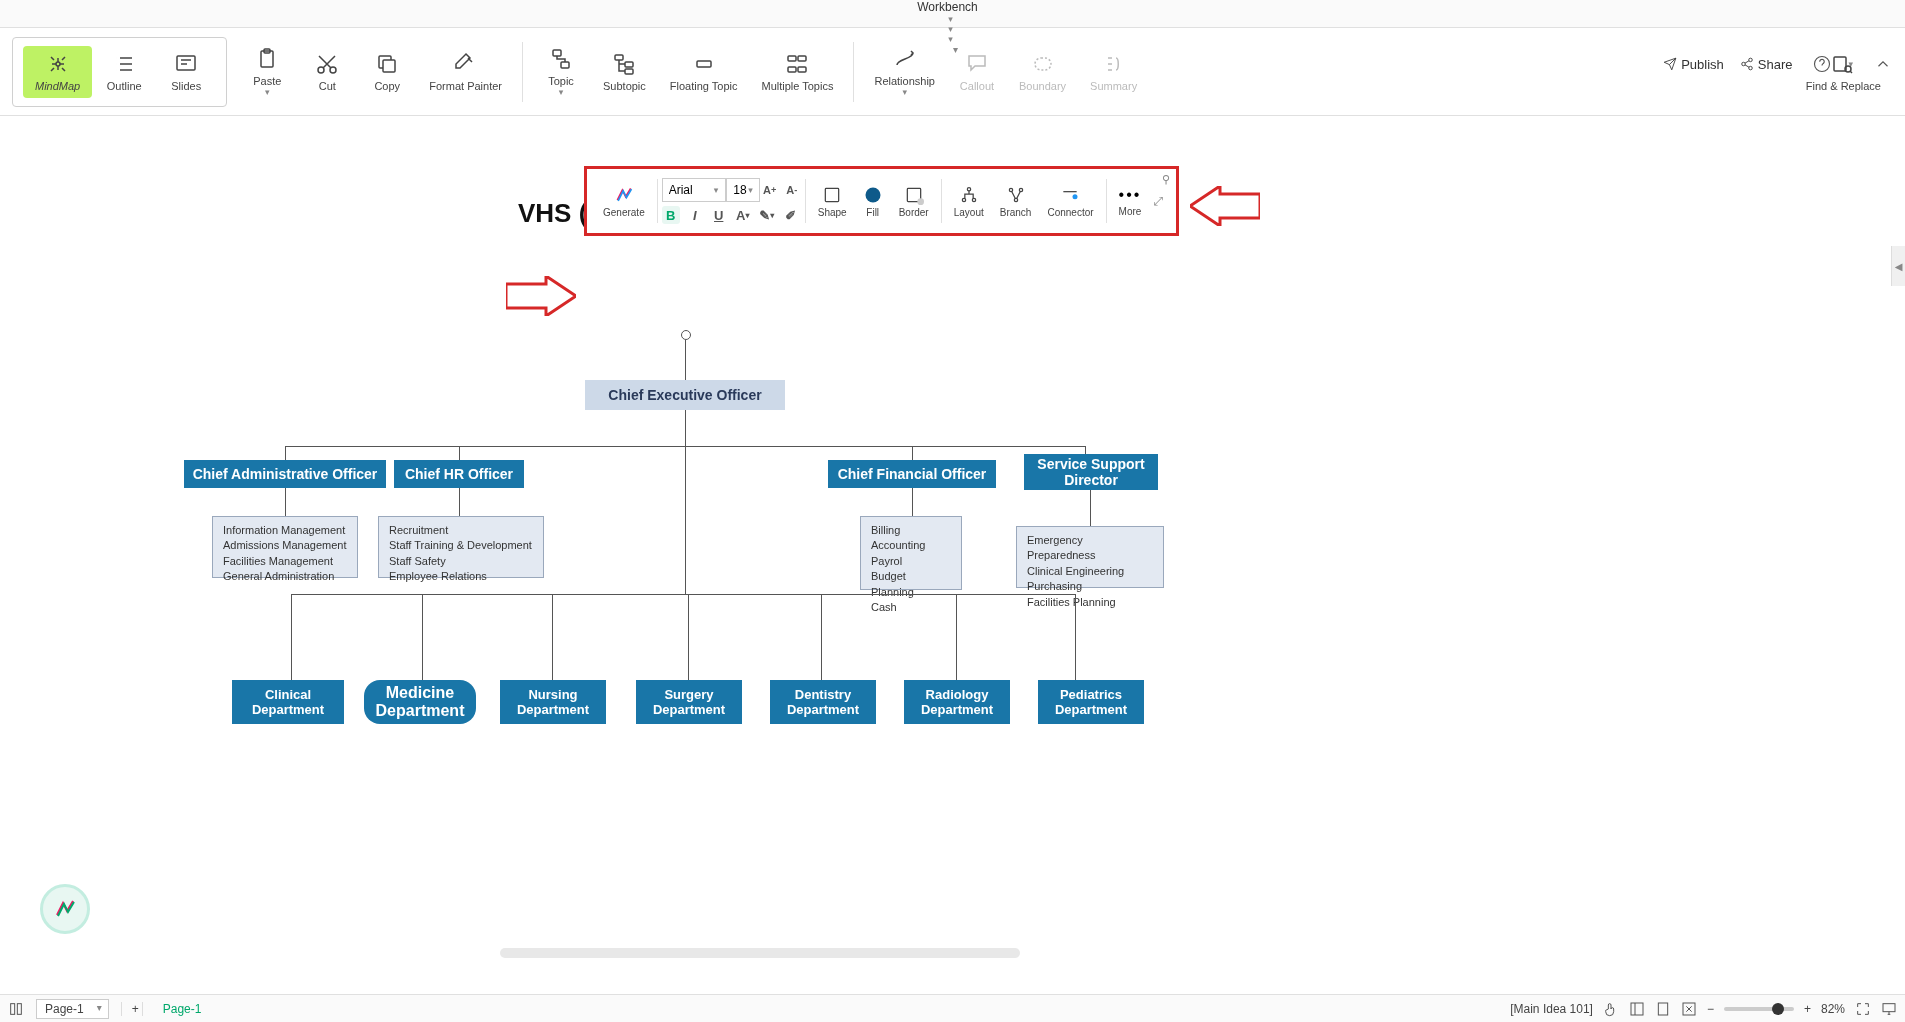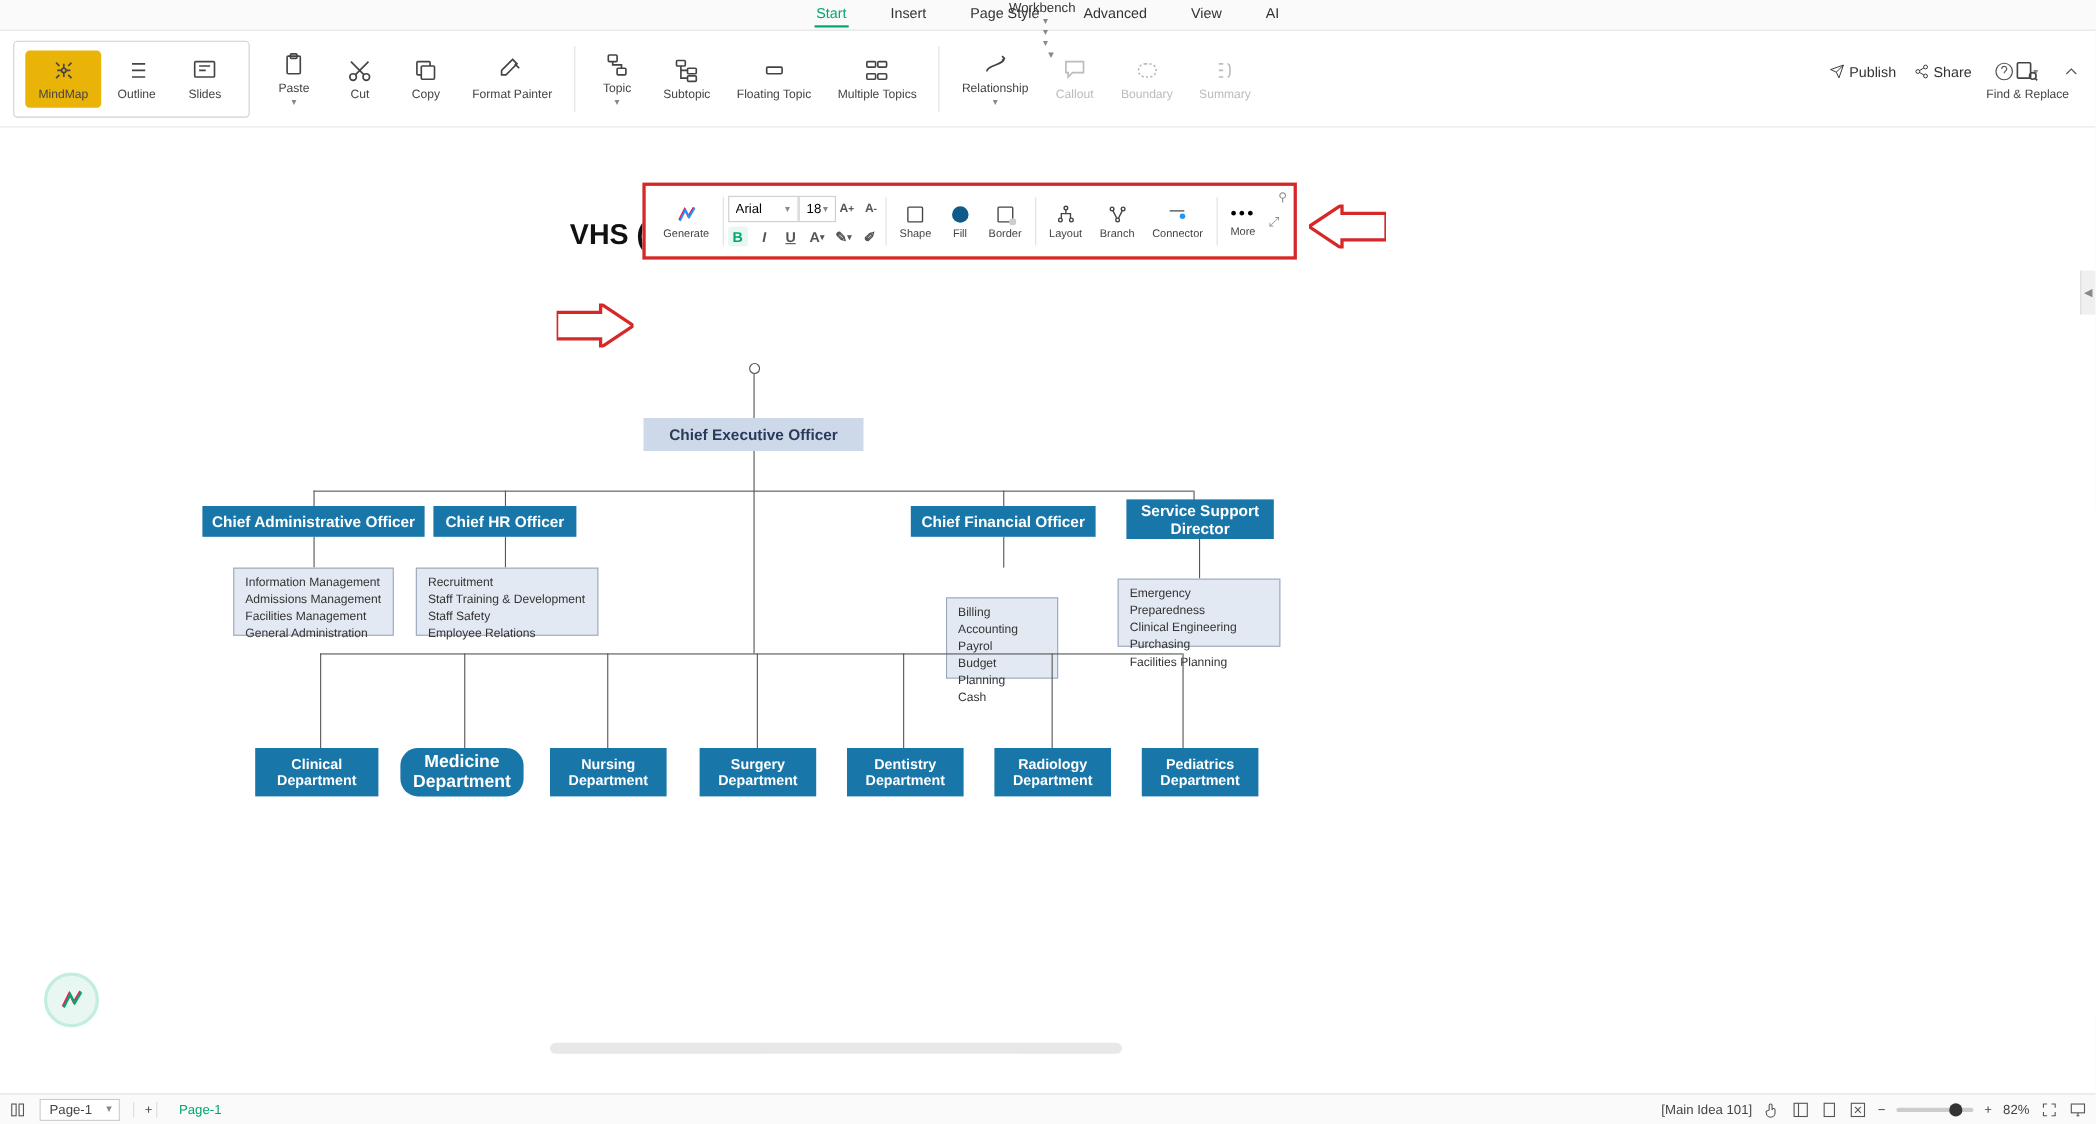--- a/index.html
+++ b/index.html
@@ -122,28 +122,20 @@
       <path class="svgicon" d="M12 16l4-4M16 12h-8"></path>
     </svg>
   <span style="font-size:9px;color:#888;margin-left:-4px;">▾</span>
   <svg class="tbicon" viewBox="0 0 24 24">
       <rect class="svgicon" x="4" y="4" width="16" height="16" rx="2"></rect>
       <path class="svgicon" d="M8 12l4 4M12 16V8"></path>
     </svg>
   <span style="font-size:9px;color:#888;margin-left:-4px;">▾</span>
   <span style="font-size:10px;color:#888;margin-left:6px;cursor:pointer;">▾</span>
 
-  <div class="menus">
-    <span class="menuitem active">Start</span>
-    <span class="menuitem">Insert</span>
-    <span class="menuitem">Page Style</span>
-    <span class="menuitem">Advanced</span>
-    <span class="menuitem">View</span>
-    <span class="menuitem">AI</span>
-  </div>
 
   <div class="right">
     <span class="rightitem">
       <svg width="14" height="14" viewBox="0 0 24 24">
           <path class="svgicon" d="M22 2L11 13M22 2l-7 20-4-9-9-4z"></path>
         </svg>
       <span>Publish</span>
     </span>
     <span class="rightitem">
       <svg width="14" height="14" viewBox="0 0 24 24">
@@ -160,21 +152,21 @@
       </svg>
     <span style="font-size:9px;color:#888;margin-left:-4px;">▾</span>
     <svg class="tbicon" viewBox="0 0 24 24">
         <path class="svgicon" d="M6 15l6-6 6 6"></path>
       </svg>
   </div>
 </div>
 
 <div class="ribbon">
   <div class="rgroup bordered">
-    <div class="rbtn" style="background:#eab308;">
+    <div class="rbtn" style="background:#bef264;font-style:italic;">
       <svg class="ricon" viewBox="0 0 24 24">
           <circle class="svgicon" cx="12" cy="12" r="2"></circle>
           <path class="svgicon" d="M12 10V6M12 18v-4M10 12H6M18 12h-4M8 8l-3-3M16 8l3-3M8 16l-3 3M16 16l3 3"></path>
         </svg>
       <span class="rlabel">MindMap</span>
     </div>
     <div class="rbtn">
       <svg class="ricon" viewBox="0 0 24 24">
           <path class="svgicon" d="M8 6h12M8 12h12M8 18h12M4 6h.01M4 12h.01M4 18h.01"></path>
         </svg>
@@ -411,21 +403,21 @@
   <div class="conn connV" style="left:1090px;top:374px;height:36px;"></div>
 
   <div class="node box" style="left:212px;top:400px;width:146px;height:62px;white-space:pre-line;">Information Management
 Admissions Management
 Facilities Management
 General Administration</div>
   <div class="node box" style="left:378px;top:400px;width:166px;height:62px;white-space:pre-line;">Recruitment
 Staff Training &amp; Development
 Staff Safety
 Employee Relations</div>
-  <div class="node box" style="left:860px;top:400px;width:102px;height:74px;white-space:pre-line;margin-top:27px;">Billing
+  <div class="node box" style="left:860px;top:400px;width:102px;height:74px;white-space:pre-line;">Billing
 Accounting
 Payrol
 Budget Planning
 Cash</div>
   <div class="node box" style="left:1016px;top:410px;width:148px;height:62px;white-space:pre-line;">Emergency Preparedness
 Clinical Engineering
 Purchasing
 Facilities Planning</div>
 
   <div class="conn connH" style="left:291px;top:478px;width:784px;"></div>

